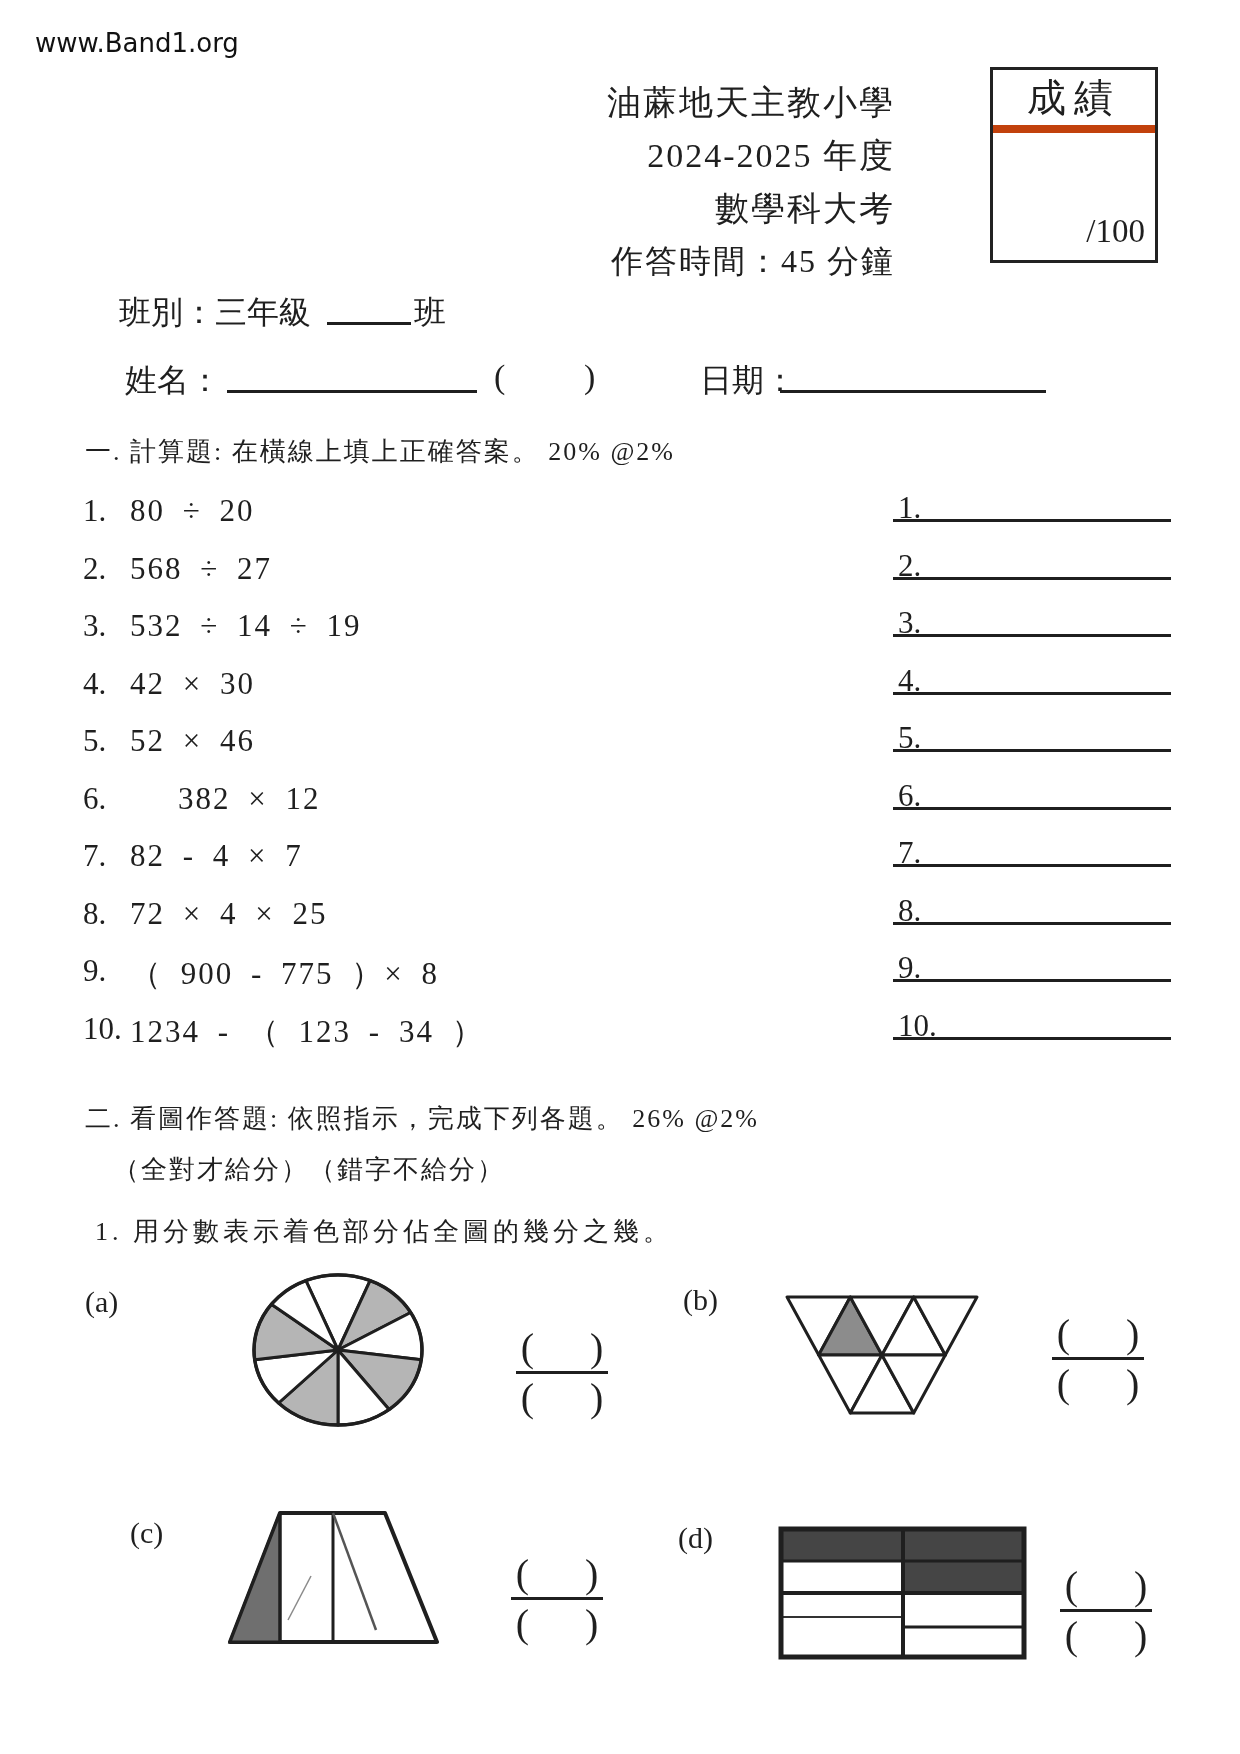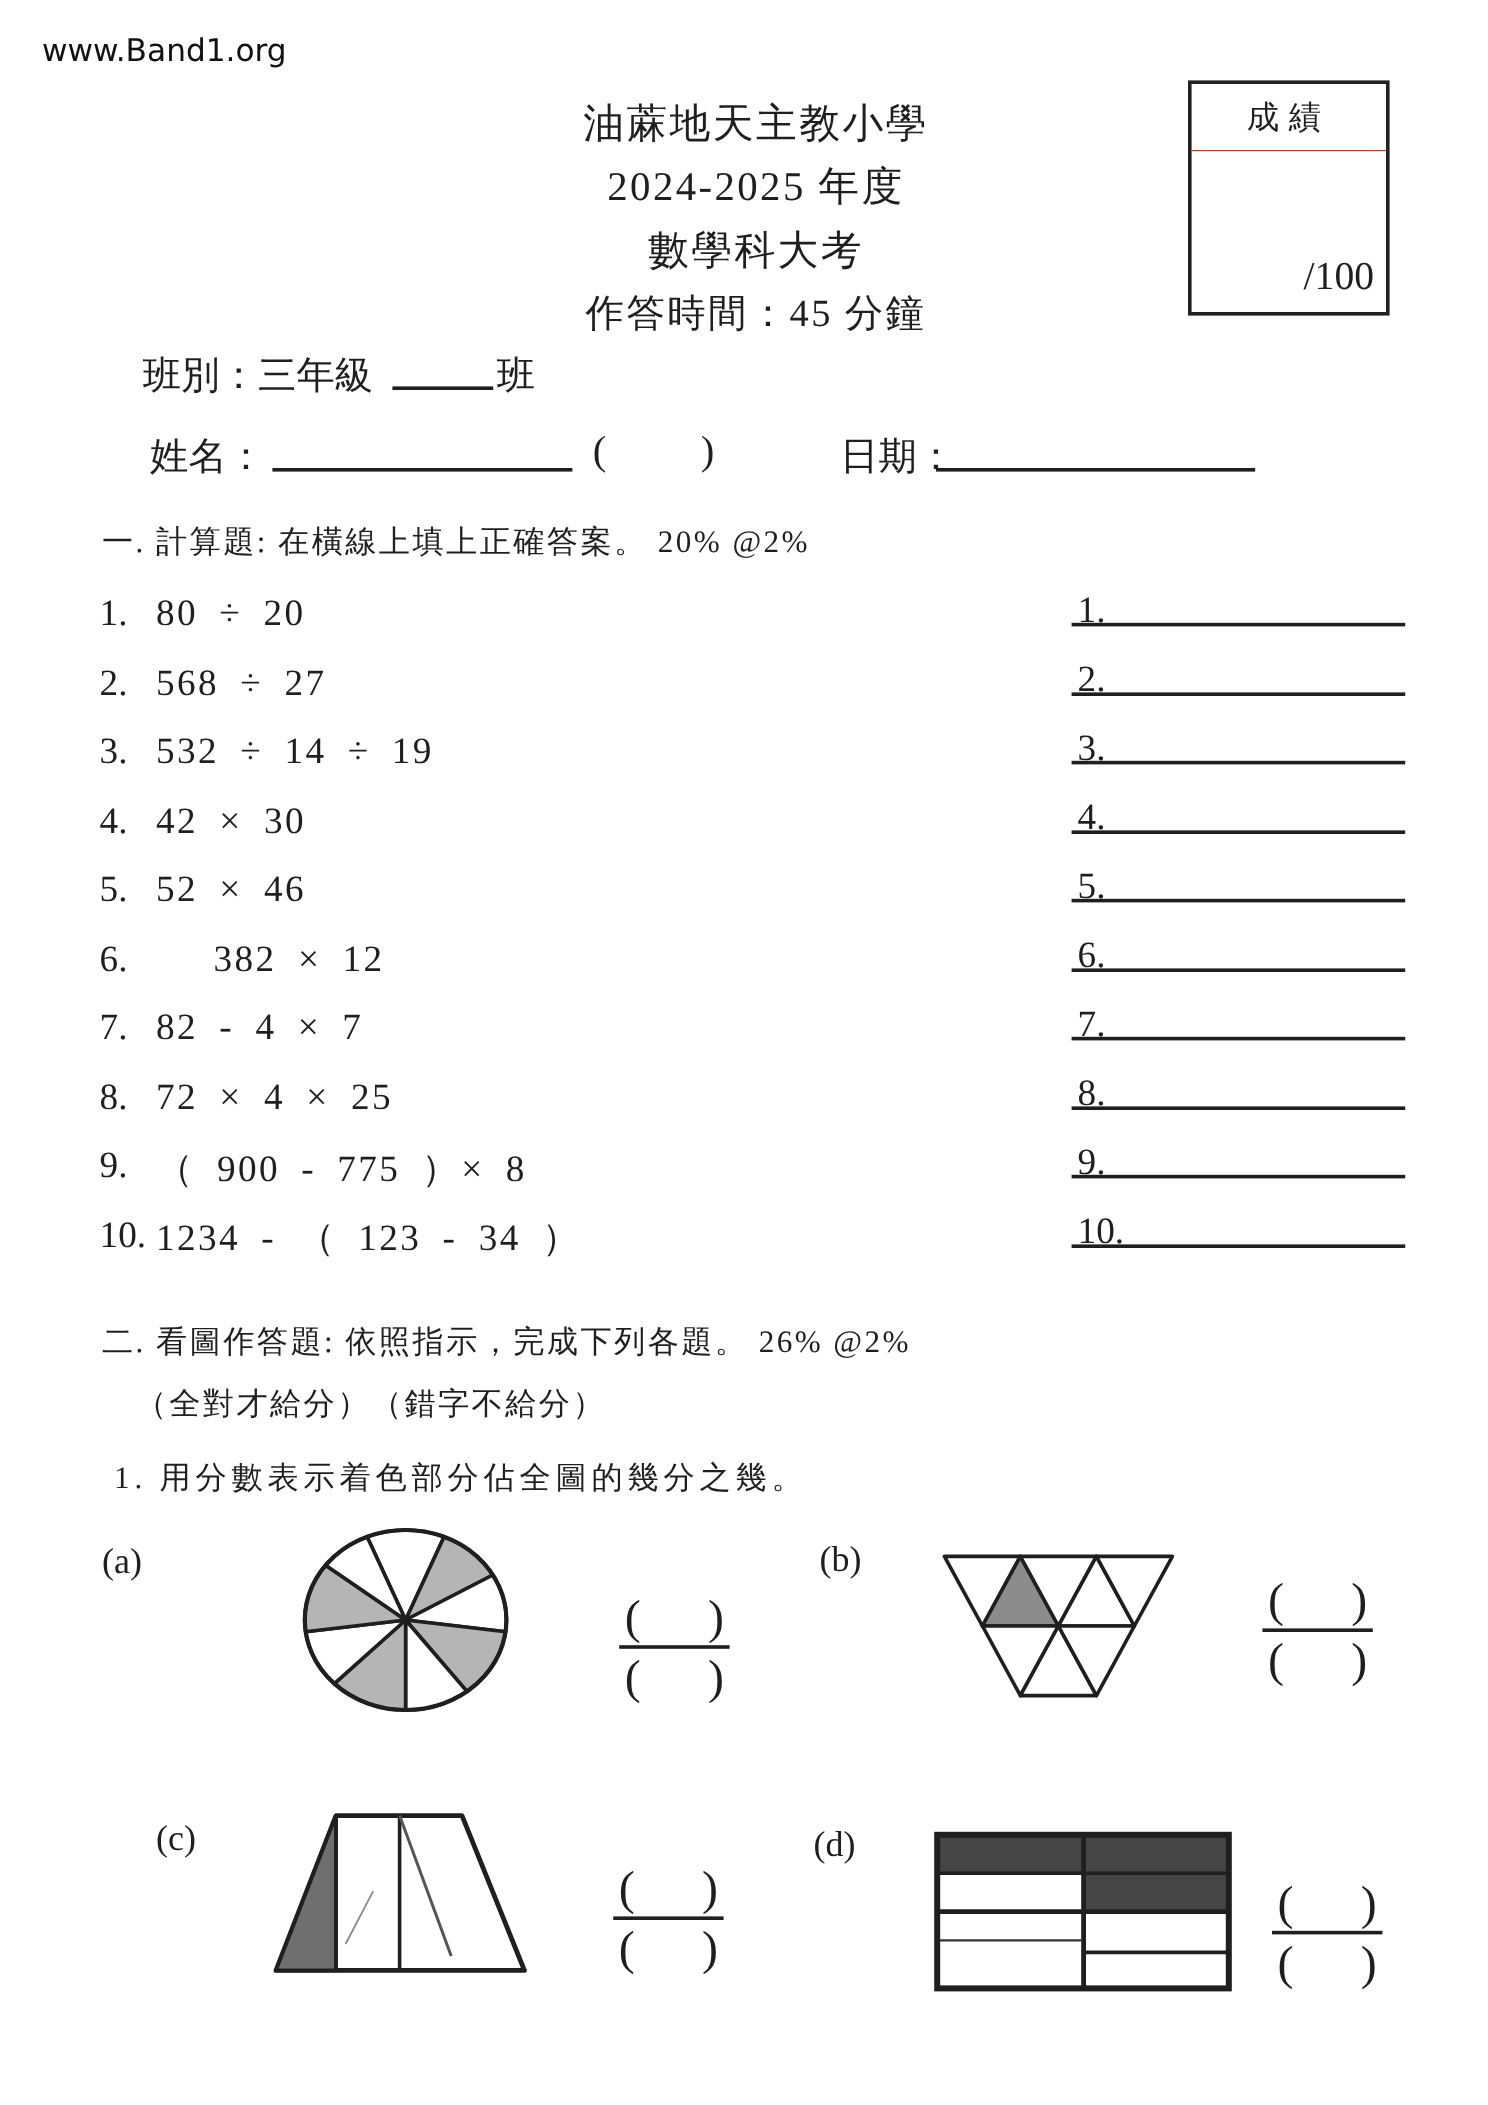--- a/index.html
+++ b/index.html
@@ -1,24 +1,24 @@
 <!DOCTYPE html>
 <html><head>
 <meta charset="utf-8">
 <style>
   html,body{margin:0;padding:0;background:#d9d9d9;}
   .page{position:relative;width:1240px;height:1754px;background:#fff;overflow:hidden;
         font-family:"Liberation Serif","DejaVu Serif",serif;color:#1f1f1f;}
   .abs{position:absolute;white-space:nowrap;}
   .wm{font-family:"DejaVu Sans","Liberation Sans",sans-serif;font-size:26px;color:#111;}
-  .title-line{left:380px;width:500px;text-align:center;letter-spacing:2px;}
+  .title-line{left:395px;width:500px;text-align:right;letter-spacing:2px;}
   .score-box{position:absolute;left:990px;top:67px;width:168px;height:196px;
              border:3px solid #222;box-sizing:border-box;}
-  .score-head{height:55px;border-bottom:1px solid #c2410c;display:flex;align-items:center;
-              justify-content:center;font-size:27px;letter-spacing:8px;}
+  .score-head{height:55px;border-bottom:8px solid #c2410c;display:flex;align-items:center;
+              justify-content:center;font-size:39px;letter-spacing:8px;}
   .score-total{position:absolute;right:10px;bottom:10px;font-size:33px;}
   .fs31{font-size:26px;} .fs32{font-size:32px;} .fs34{font-size:34px;} .fs30{font-size:30px;}
   .ls2{letter-spacing:2px;} .ls4{letter-spacing:4px;}
   .u{position:absolute;border-bottom:3px solid #1f1f1f;height:31px;}
   .item-no{position:absolute;left:83px;font-size:31px;}
   .item-expr{position:absolute;left:130px;font-size:31px;letter-spacing:2px;word-spacing:8px;}
   .ans{position:absolute;left:893px;width:278px;height:29px;border-bottom:3px solid #1f1f1f;
        font-size:31px;line-height:29px;padding-left:5px;box-sizing:border-box;}
   .fraction{position:absolute;width:100px;text-align:center;}
   .fr-blank{font-size:40px;line-height:44px;white-space:pre;word-spacing:46px;}

